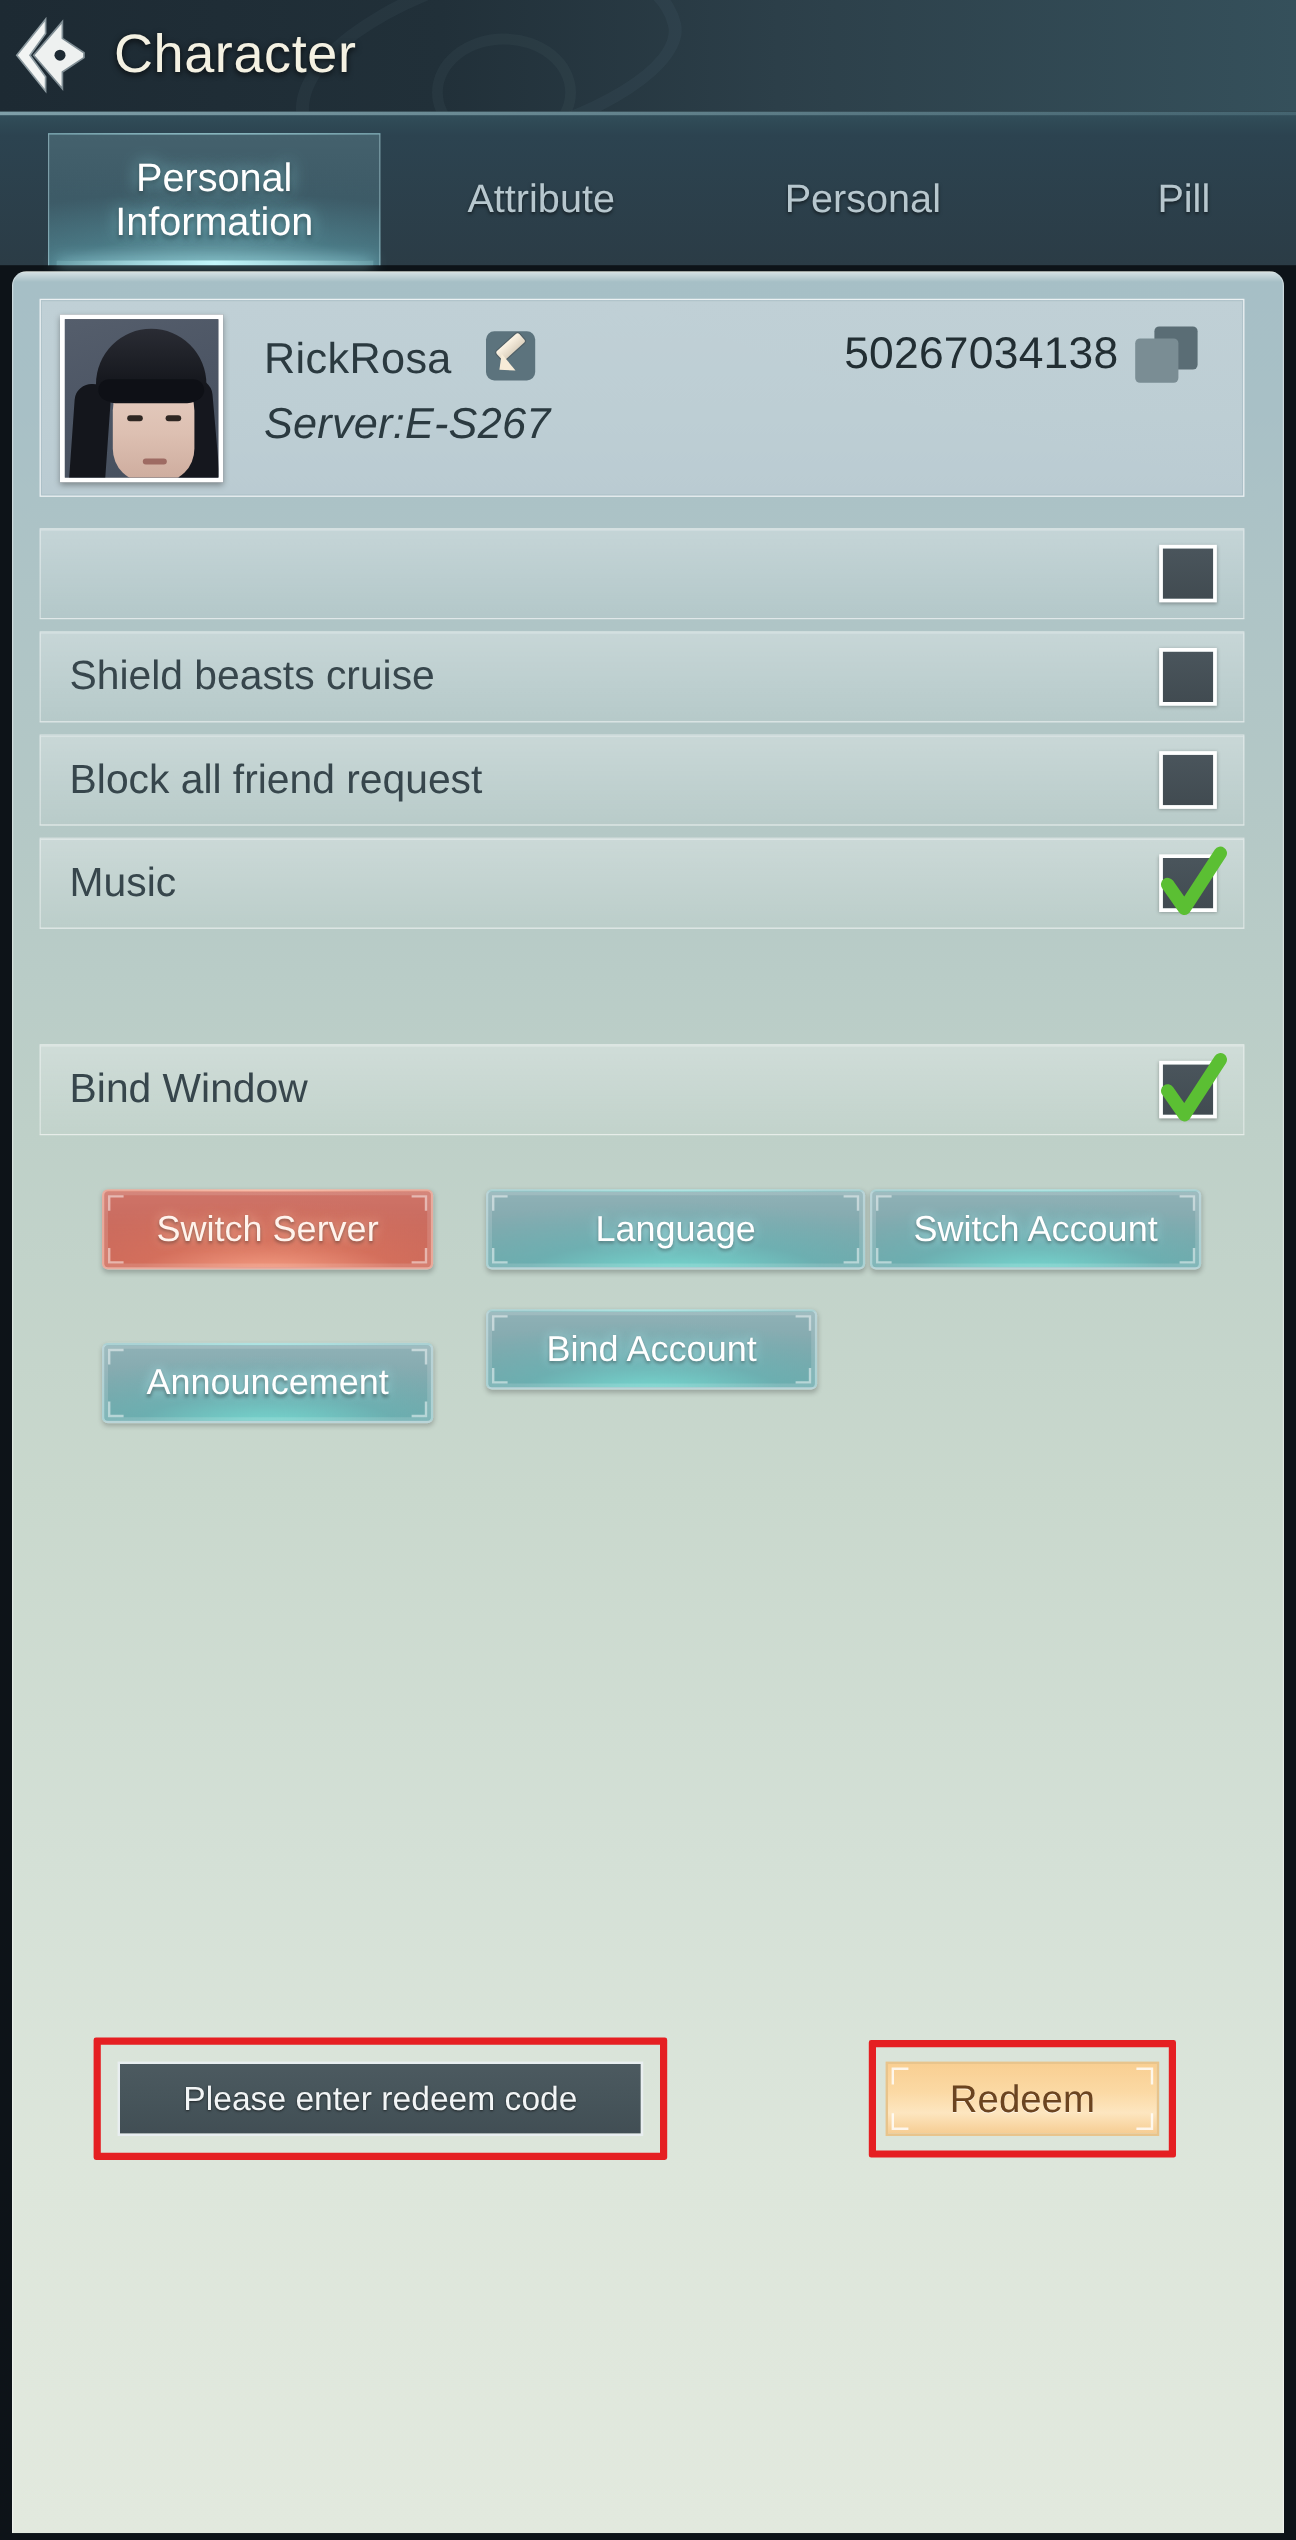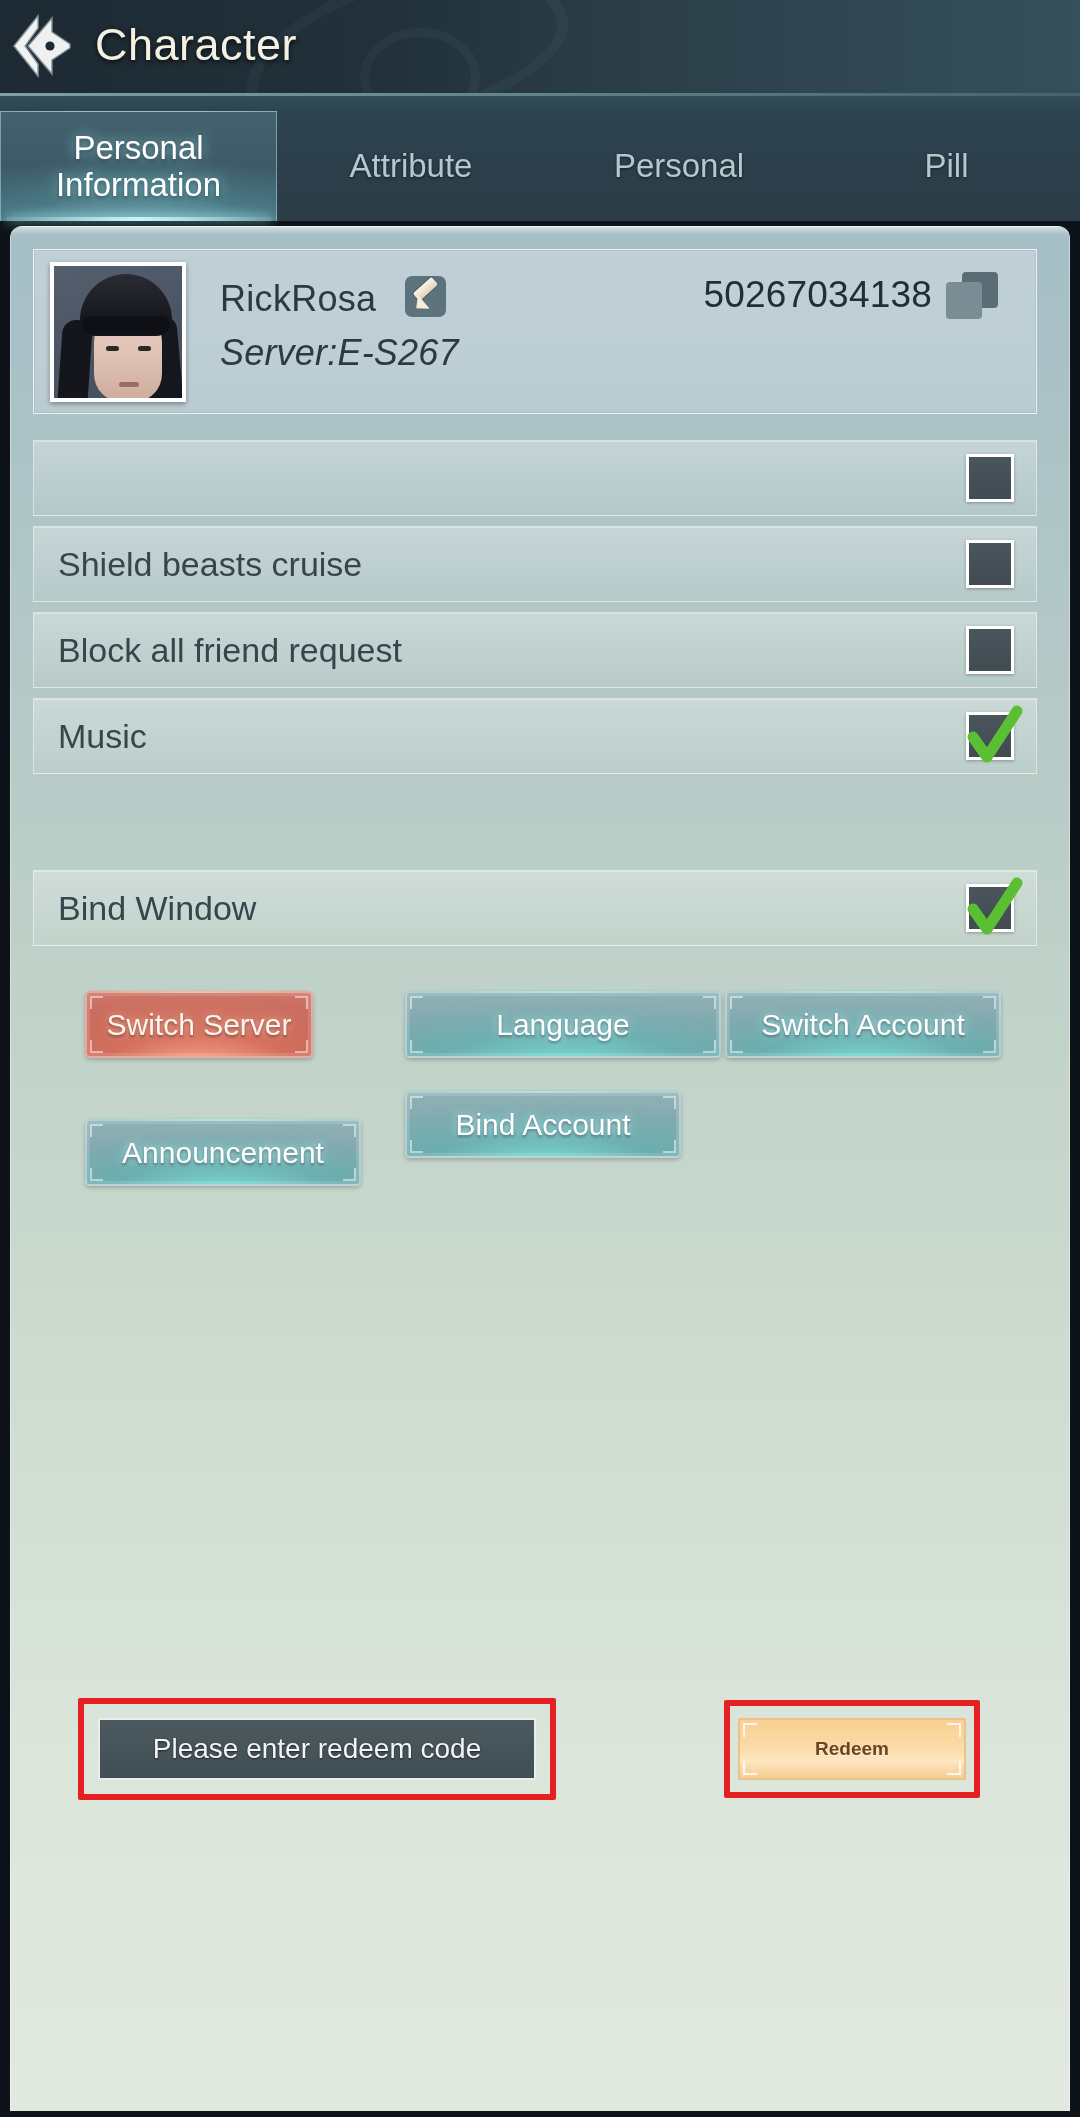--- a/index.html
+++ b/index.html
@@ -40,21 +40,21 @@
 
   
   .tabbar {
     position: absolute; left: 0; top: 93px; width: 1080px; height: 128px;
     background: linear-gradient(180deg,#33505c 0%, #2e4854 9%, #2c4350 16%, #2b3c46 100%);
   }
   .tabbar::before {
     content:""; position:absolute; left:0; top:0; width:100%; height:3px;
     background: linear-gradient(90deg, rgba(190,225,232,.55), rgba(150,195,205,.18));
   }
-  .tabs { position: absolute; left: 0; top: 18px; width: 1080px; height: 110px; display: flex; }
+  .tabs { position: absolute; left: 0; top: 18px; width: 1080px; height: 110px; display: flex; padding-left: 40px; }
   .tab {
     flex: 0 0 auto; position: relative;
     display: flex; align-items: center; justify-content: center;
     text-align: center; color: #b7c7ce;
     font-size: 33px; line-height: 1.12;
     text-shadow: 0 1px 3px rgba(0,0,0,.55);
   }
   .tab.w1 { width: 277px; }
   .tab.w2 { width: 268px; }
   .tab.w3 { width: 268px; }
@@ -239,21 +239,21 @@
   .redeem-input span {
     font-size: 28px; color: #f2f5f6; text-shadow: 0 1px 2px rgba(0,0,0,.6);
   }
   .redeem-btn {
     position: absolute; left: 738px; top: 1718px; width: 228px; height: 62px;
     background: linear-gradient(180deg,#f9cf92 0%, #fbd9a4 40%, #fde6c0 70%, #f6cd93 100%);
     border: 2px solid #e8c48c;
     display: flex; align-items: center; justify-content: center;
   }
   .redeem-btn span {
-    font-size: 19px; color: #6b4420; text-shadow: 0 1px 0 rgba(255,255,255,.6); font-weight: bold;
+    font-size: 32px; color: #6b4420; text-shadow: 0 1px 0 rgba(255,255,255,.6);
   }
   .redeem-btn .rc {
     position:absolute; width:14px; height:14px; border:2px solid rgba(255,255,255,.8);
   }
   .redeem-btn .rc1 { left:3px; top:3px; border-right:none; border-bottom:none; }
   .redeem-btn .rc2 { right:3px; top:3px; border-left:none; border-bottom:none; }
   .redeem-btn .rc3 { left:3px; bottom:3px; border-right:none; border-top:none; }
   .redeem-btn .rc4 { right:3px; bottom:3px; border-left:none; border-top:none; }
 </style>
 </head>
@@ -344,21 +344,21 @@
 
     <div class="row" style="top:643px">
       <div class="label">Bind Window</div>
       <div class="cbox">
         <svg class="check" viewBox="0 0 62 66">
           <path d="M10 32 L24 52 L54 6" fill="none" stroke="#5bbf33" stroke-width="11" stroke-linecap="round" stroke-linejoin="round"></path>
         </svg>
       </div>
     </div>
 
-    <div class="gbtn red" style="left:74px; top:764px; width:228px;">
+    <div class="gbtn red" style="left:74px; top:764px; width:276px;">
       <i class="corner c1"></i>
         <i class="corner c2"></i>
         <i class="corner c3"></i>
         <i class="corner c4"></i>
       <span>Switch Server</span>
     </div>
 
     <div class="gbtn teal" style="left:394px; top:764px; width:316px;">
       <i class="corner c1"></i>
         <i class="corner c2"></i>

